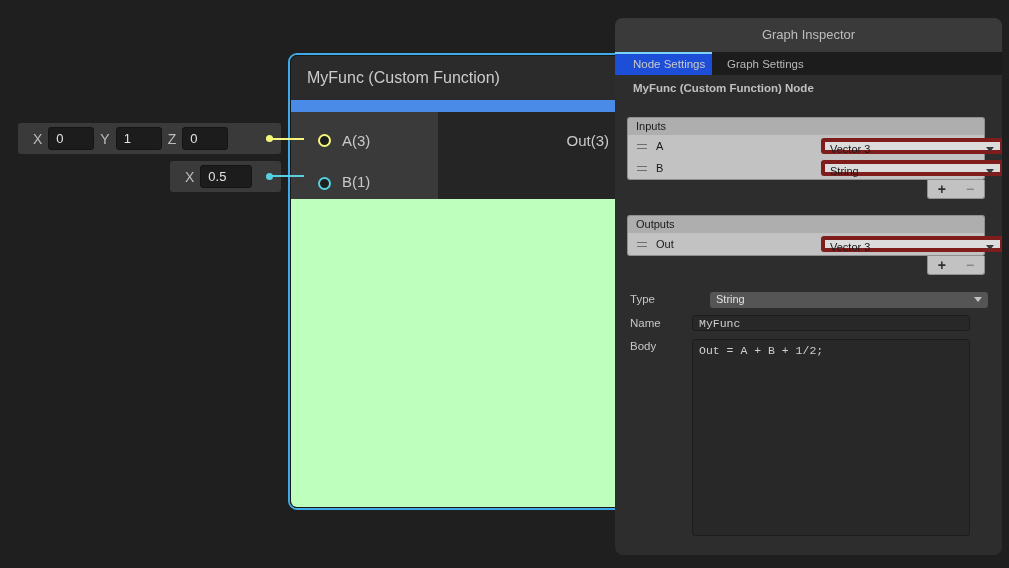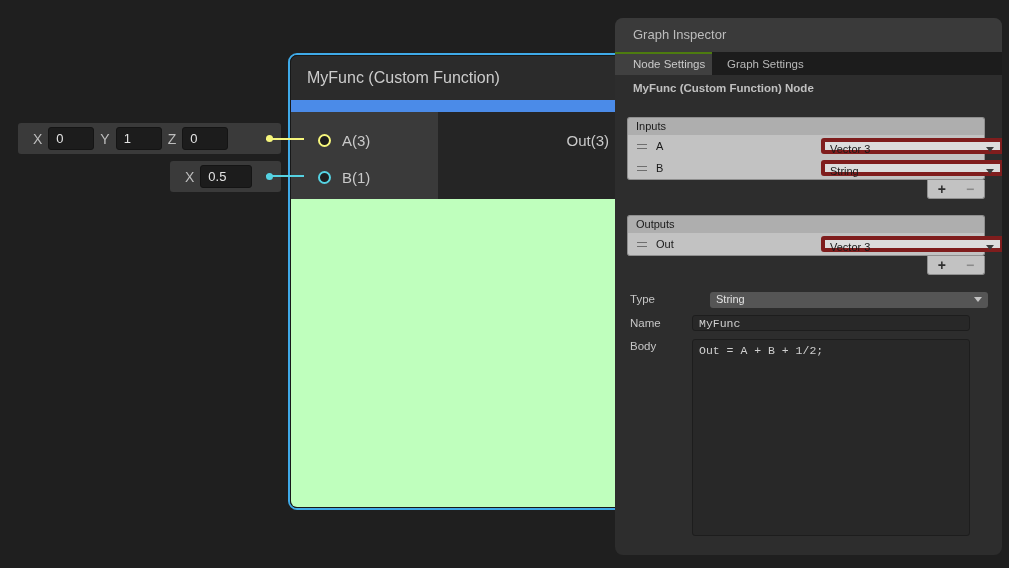--- a/index.html
+++ b/index.html
@@ -105,36 +105,36 @@
     border-radius:8px;
     overflow:hidden;
     z-index:3;
   }
   .insp-header {
     position:absolute; top:0; left:0; right:0; height:34px;
     background:#3A3A3A;
     color:#BDBDBD;
     font-size:13px;
     line-height:34px;
-    padding-left:18px;
+    text-align:center;
   }
   .tab-row {
     position:absolute; top:34px; left:0; right:0; height:23px;
     background:#1C1C1C;
   }
   .tab {
     position:absolute; top:0; height:23px;
     font-size:11.5px;
     color:#B8B8B8;
     line-height:21px;
   }
   .tab.active {
     left:0; width:97px;
-    background:#404040;
-    border-top:2px solid #4d7c0f;
+    background:#1d4ed8;
+    border-top:2px solid #7dd3fc;
     padding-left:18px;
     color:#C9C9C9;
   }
   .tab.inactive { left:97px; width:120px; padding-left:15px; padding-top:2px; }
   .insp-heading {
     position:absolute; top:64px; left:18px;
     font-size:11.5px; font-weight:bold; color:#C0C0C0;
   }
 
   
@@ -257,21 +257,21 @@
 <div class="node">
   <div class="node-inner">
     <div class="node-title">MyFunc (Custom Function)</div>
     <div class="node-accent-bar"></div>
     <div class="node-ports">
       <div class="ports-left">
         <div class="port-row in" style="top:15px;">
           <span class="port-circle ring-yellow"></span>
           <span class="port-label">A(3)</span>
         </div>
-        <div class="port-row in" style="top:52px;">
+        <div class="port-row in" style="top:52px;align-items:flex-end;">
           <span class="port-circle ring-cyan"></span>
           <span class="port-label">B(1)</span>
         </div>
       </div>
       <div class="ports-right">
         <div class="port-row out" style="top:15px;margin-left:21px;">
           <span class="port-label">Out(3)</span>
           <span class="port-circle ring-yellow"></span>
         </div>
       </div>

